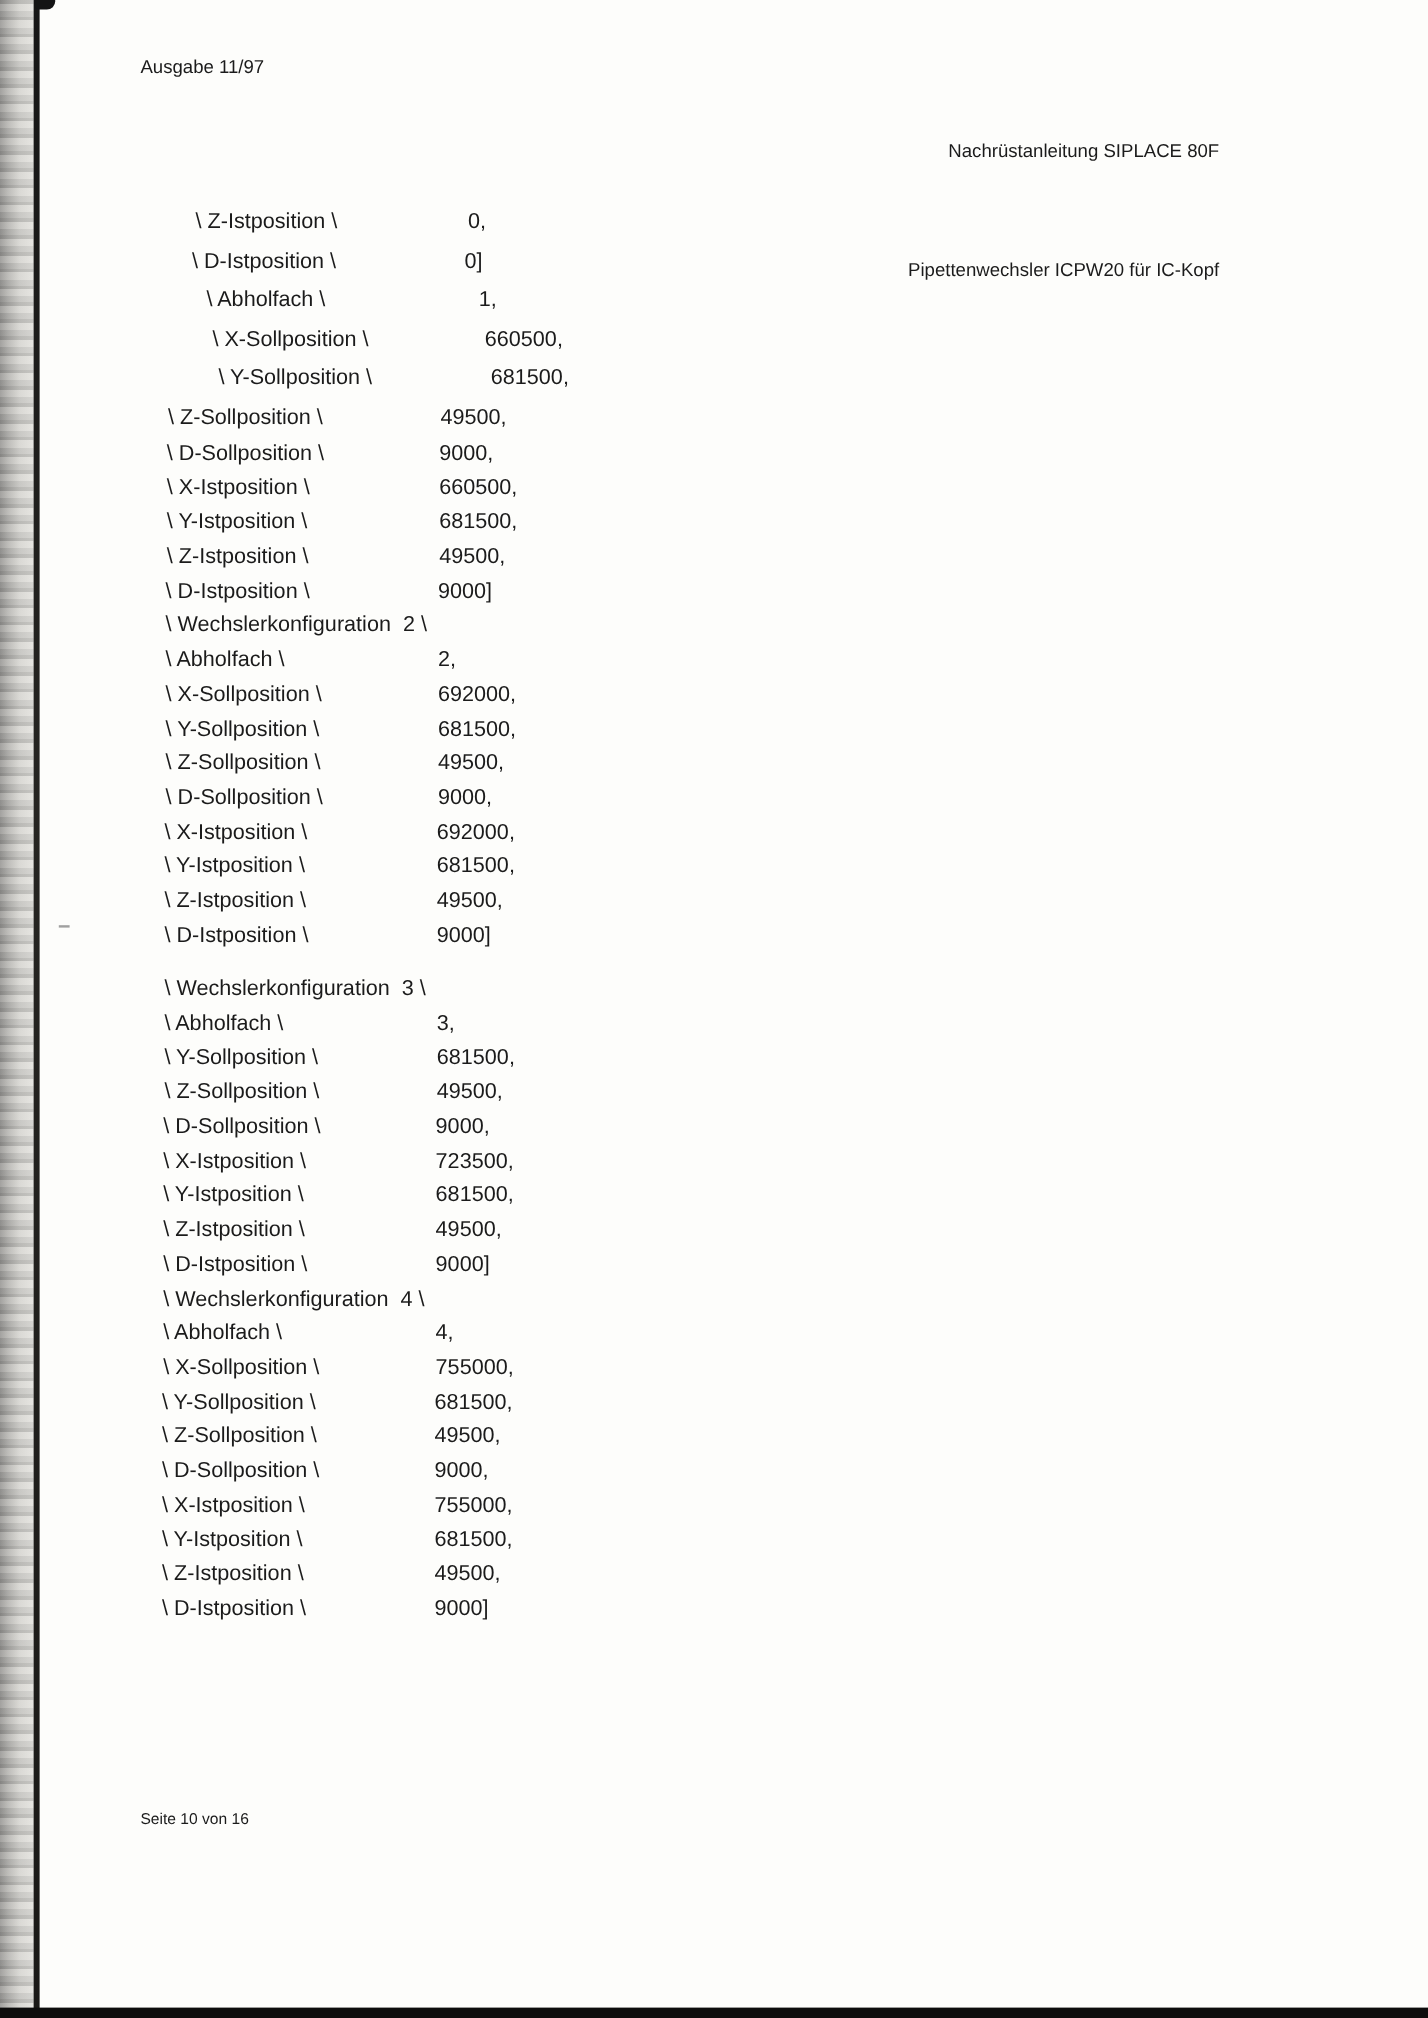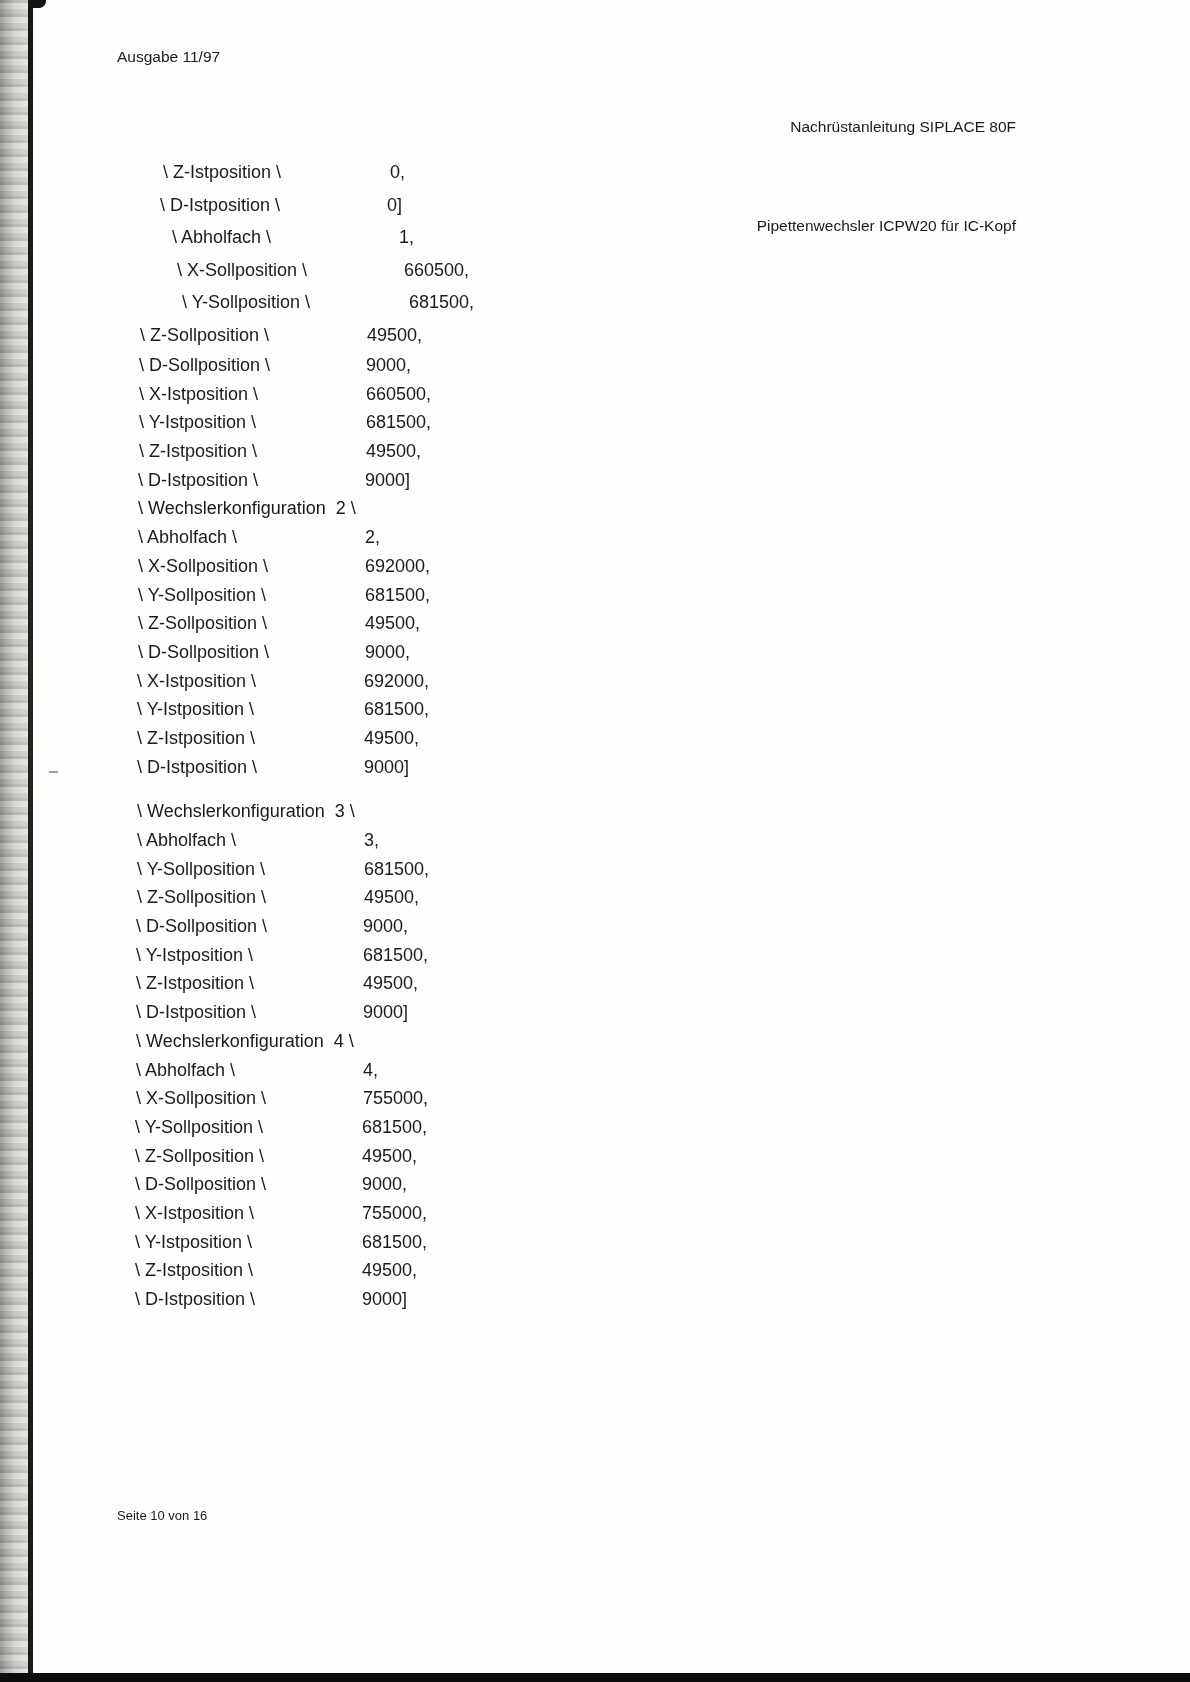--- a/index.html
+++ b/index.html
@@ -68,21 +68,21 @@
     right: 174px; top: 44px;
     text-align: right;
     font-size: 15.5px;
     line-height: 33px;
     white-space: pre;
   }
 
   
   .listing {
     position: absolute;
-    left: 135px; top: 156px;
+    left: 135px; top: 168px;
     font-size: 18px;
   }
   .row {
     height: 28.7px;
     line-height: 28.7px;
     white-space: pre;
   }
   .row:nth-child(-n+6) {
     height: 32.5px;
     line-height: 32.5px;
@@ -143,20 +143,21 @@
     <div class="row" style="padding-left: 3px;"><span class="lab">\ D-Sollposition \</span><span class="val">9000,</span></div>
     <div class="row" style="padding-left: 2px;"><span class="lab">\ X-Istposition \</span><span class="val">692000,</span></div>
     <div class="row" style="padding-left: 2px;"><span class="lab">\ Y-Istposition \</span><span class="val">681500,</span></div>
     <div class="row" style="padding-left: 2px;"><span class="lab">\ Z-Istposition \</span><span class="val">49500,</span></div>
     <div class="row" style="padding-left: 2px;"><span class="lab">\ D-Istposition \</span><span class="val">9000]</span></div>
     <div class="row" style="padding-left: 2px; margin-top: 16px;"><span class="lab">\ Wechslerkonfiguration  3 \</span><span class="val"></span></div>
     <div class="row" style="padding-left: 2px;"><span class="lab">\ Abholfach \</span><span class="val">3,</span></div>
     <div class="row" style="padding-left: 2px;"><span class="lab">\ Y-Sollposition \</span><span class="val">681500,</span></div>
     <div class="row" style="padding-left: 2px;"><span class="lab">\ Z-Sollposition \</span><span class="val">49500,</span></div>
     <div class="row" style="padding-left: 1px;"><span class="lab">\ D-Sollposition \</span><span class="val">9000,</span></div>
+    <div class="row" style="padding-left: 1px;"><span class="lab">\ X-Istposition \</span><span class="val">723500,</span></div>
     <div class="row" style="padding-left: 1px;"><span class="lab">\ Y-Istposition \</span><span class="val">681500,</span></div>
     <div class="row" style="padding-left: 1px;"><span class="lab">\ Z-Istposition \</span><span class="val">49500,</span></div>
     <div class="row" style="padding-left: 1px;"><span class="lab">\ D-Istposition \</span><span class="val">9000]</span></div>
     <div class="row" style="padding-left: 1px;"><span class="lab">\ Wechslerkonfiguration  4 \</span><span class="val"></span></div>
     <div class="row" style="padding-left: 1px;"><span class="lab">\ Abholfach \</span><span class="val">4,</span></div>
     <div class="row" style="padding-left: 1px;"><span class="lab">\ X-Sollposition \</span><span class="val">755000,</span></div>
     <div class="row" style="padding-left: 0px;"><span class="lab">\ Y-Sollposition \</span><span class="val">681500,</span></div>
     <div class="row" style="padding-left: 0px;"><span class="lab">\ Z-Sollposition \</span><span class="val">49500,</span></div>
     <div class="row" style="padding-left: 0px;"><span class="lab">\ D-Sollposition \</span><span class="val">9000,</span></div>
     <div class="row" style="padding-left: 0px;"><span class="lab">\ X-Istposition \</span><span class="val">755000,</span></div>

